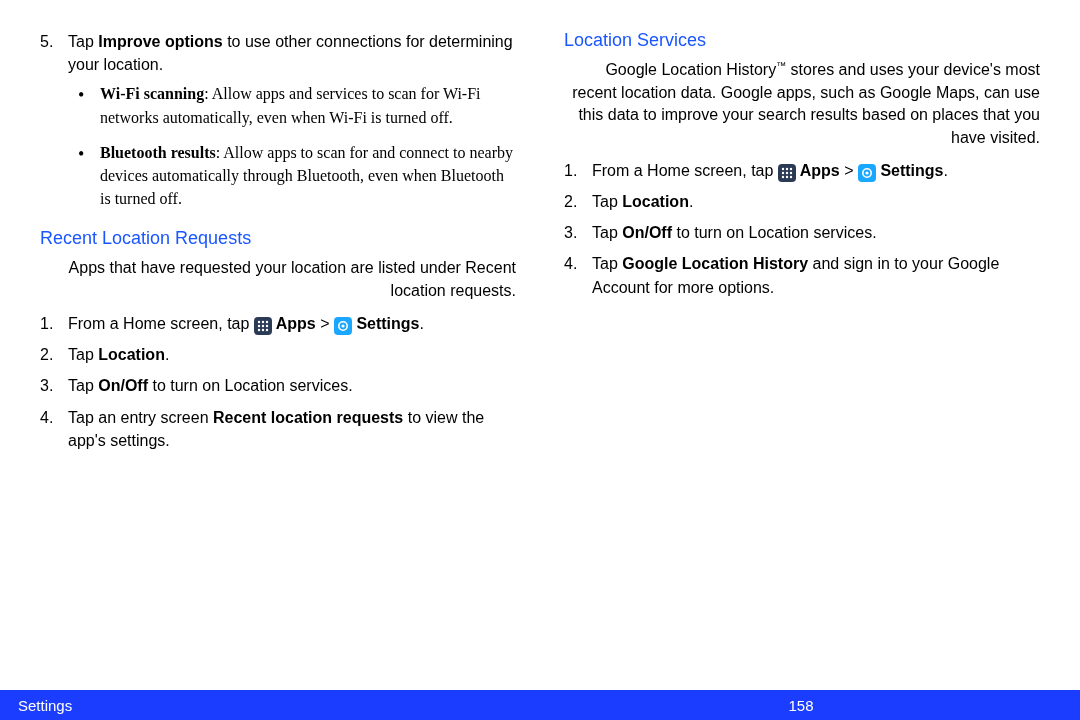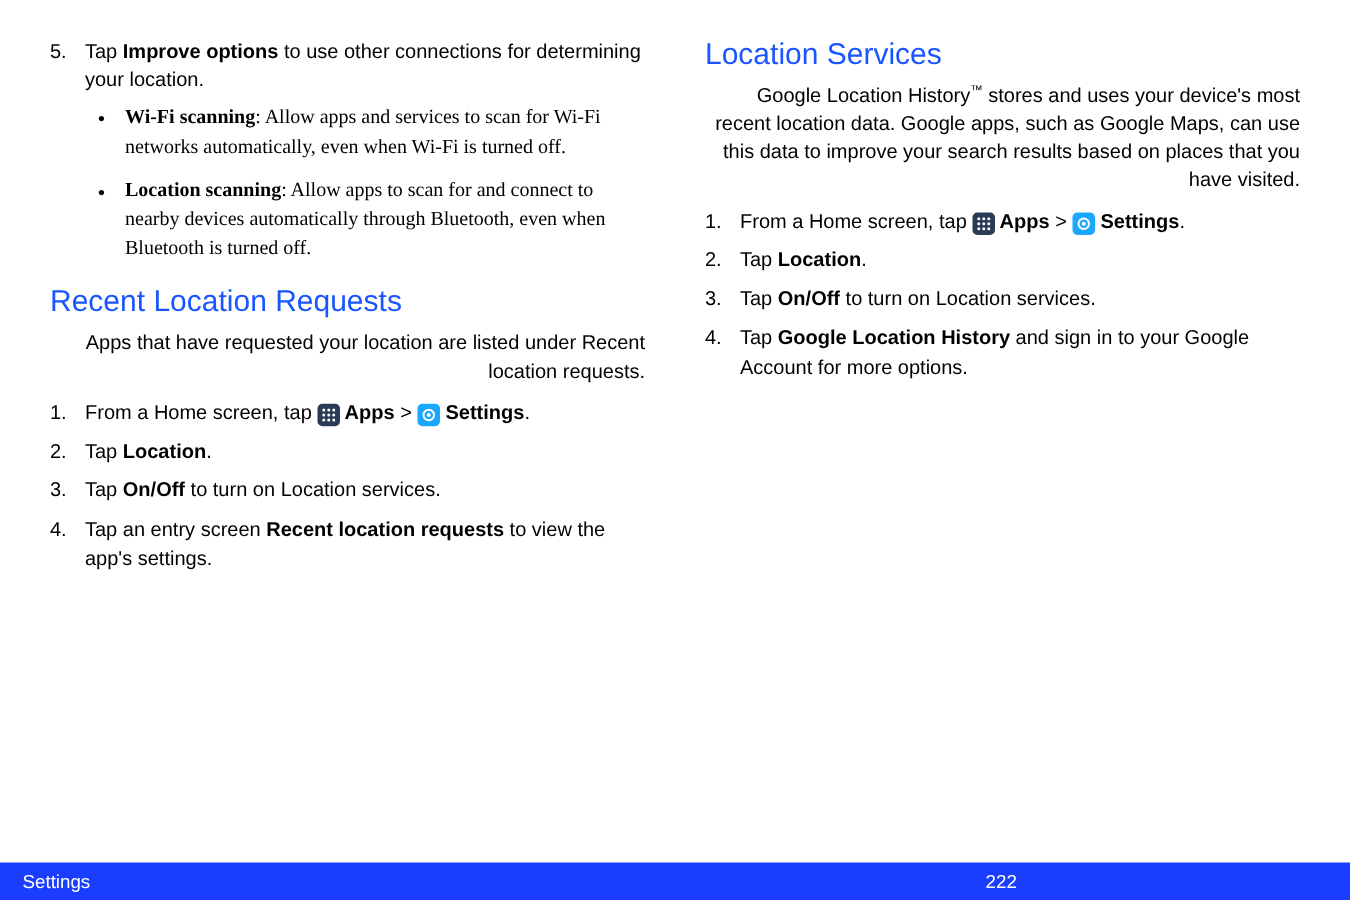--- a/index.html
+++ b/index.html
@@ -13,21 +13,21 @@
   }
   .page {
     display: flex;
     padding: 30px 40px 0 40px;
     gap: 48px;
     height: 680px;
   }
   .col { flex: 1; }
   .heading {
     color: #1a56ff;
-    font-size: 24px;
+    font-size: 18px;
     font-weight: 400;
     margin: 18px 0 8px 0;
   }
   .body-text {
     line-height: 1.4;
     margin-bottom: 10px;
     text-align: right;
   }
   ol { list-style: none; padding-left: 22px; }
   ol > li {
@@ -97,21 +97,21 @@
 
     <ol>
       <li>
         <span class="num">5.</span>
         <span>Tap </span><b>Improve options</b><span> to use other connections for determining your location.</span>
         <ul class="bullets">
           <li>
             <b>Wi-Fi scanning</b><span>: Allow apps and services to scan for Wi-Fi networks automatically, even when Wi-Fi is turned off.</span>
           </li>
           <li>
-            <b>Location scanning</b><span>: Allow apps to scan for and connect to nearby devices automatically through Bluetooth, even when Bluetooth is turned off.</span>
+            <b>Bluetooth results</b><span>: Allow apps to scan for and connect to nearby devices automatically through Bluetooth, even when Bluetooth is turned off.</span>
           </li>
         </ul>
       </li>
     </ol>
 
     <h2 class="heading">Recent Location Requests</h2>
     <p class="body-text">Apps that have requested your location are listed under Recent location requests.</p>
 
     <ol>
       <li>
@@ -193,14 +193,14 @@
       <li>
         <span class="num">4.</span>
         <span>Tap </span><b>Google Location History</b><span> and sign in to your Google Account for more options.</span>
       </li>
     </ol>
   </div>
 </div>
 
 <div class="footer">
   <div class="f-left">Settings</div>
-  <div class="f-center">222</div>
+  <div class="f-center">158</div>
 </div>
 
 </body></html>

